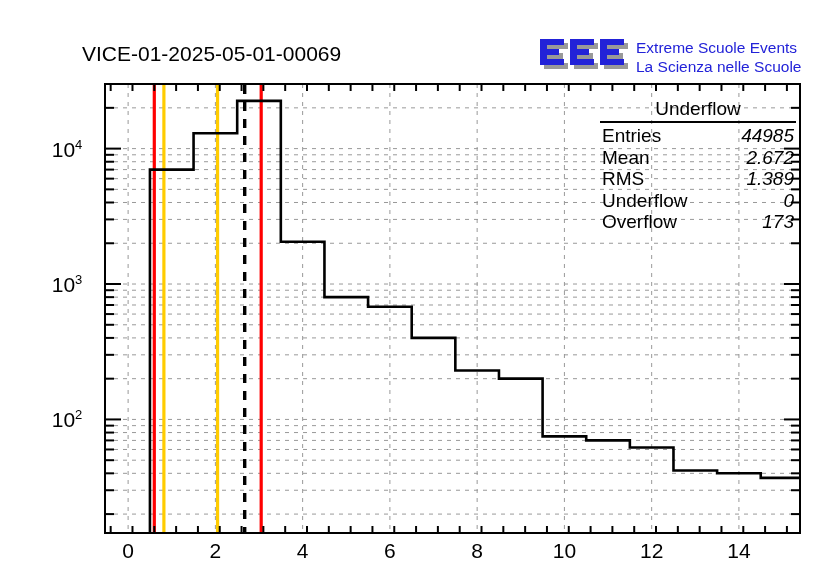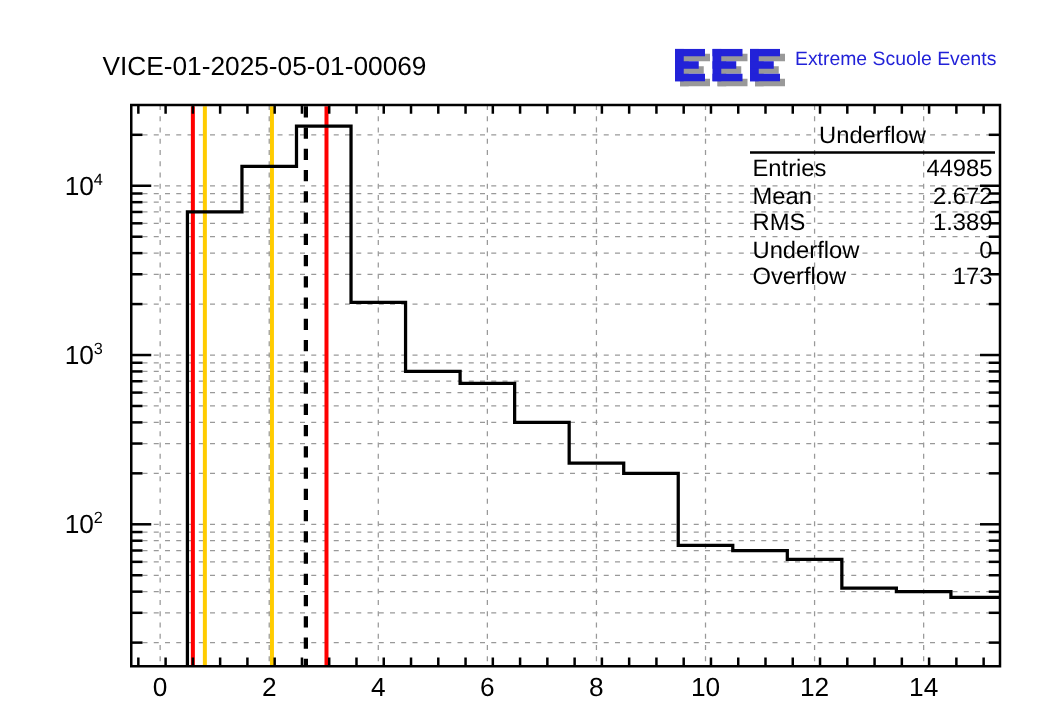--- a/index.html
+++ b/index.html
@@ -43,21 +43,21 @@
 
   
   .stats{
     position:absolute;left:596px;top:62px;width:204px;
     font-size:19px;color:#000;background:transparent;
   }
   .stats-title{text-align:center;padding-bottom:1px;}
   .stats-rule{height:2px;background:#000;margin:0 4px 2px 4px;}
   .stats-row{display:flex;justify-content:space-between;padding:0 6px;line-height:21.5px;}
   .stats-row .k{text-align:right;}
-  .stats-row .v{text-align:left;}
+  .stats-row .v{text-align:left;font-style:italic;}
 </style>
 </head>
 <body>
 
 <div id="root">
 
   <div class="plot-title">VICE-01-2025-05-01-00069</div>
 
   <div class="logo">
     <svg class="logo-eee" viewBox="0 0 92 34">
@@ -89,20 +89,21 @@
             <rect x="30" y="20" width="24" height="6"></rect>
           <rect x="60" y="0" width="24" height="6"></rect>
             <rect x="60" y="0" width="7" height="26"></rect>
           <rect x="60" y="10" width="19" height="6"></rect>
             <rect x="60" y="20" width="24" height="6"></rect>
         </g>
       </g>
     </svg>
     <div class="logo-text">
       <div>Extreme Scuole Events</div>
+      <div>La Scienza nelle Scuole</div>
     </div>
   </div>
 
   <svg class="canvas">
     <g id="grid-layer">
         <line x1="128.12303829252983" y1="48" x2="128.12303829252983" y2="497" stroke="#999999" stroke-width="1" stroke-dasharray="4,5"></line>
         <line x1="215.37978656622727" y1="48" x2="215.37978656622727" y2="497" stroke="#999999" stroke-width="1" stroke-dasharray="4,5"></line>
         <line x1="302.6365348399247" y1="48" x2="302.6365348399247" y2="497" stroke="#999999" stroke-width="1" stroke-dasharray="4,5"></line>
         <line x1="389.8932831136221" y1="48" x2="389.8932831136221" y2="497" stroke="#999999" stroke-width="1" stroke-dasharray="4,5"></line>
         <line x1="477.1500313873195" y1="48" x2="477.1500313873195" y2="497" stroke="#999999" stroke-width="1" stroke-dasharray="4,5"></line>

